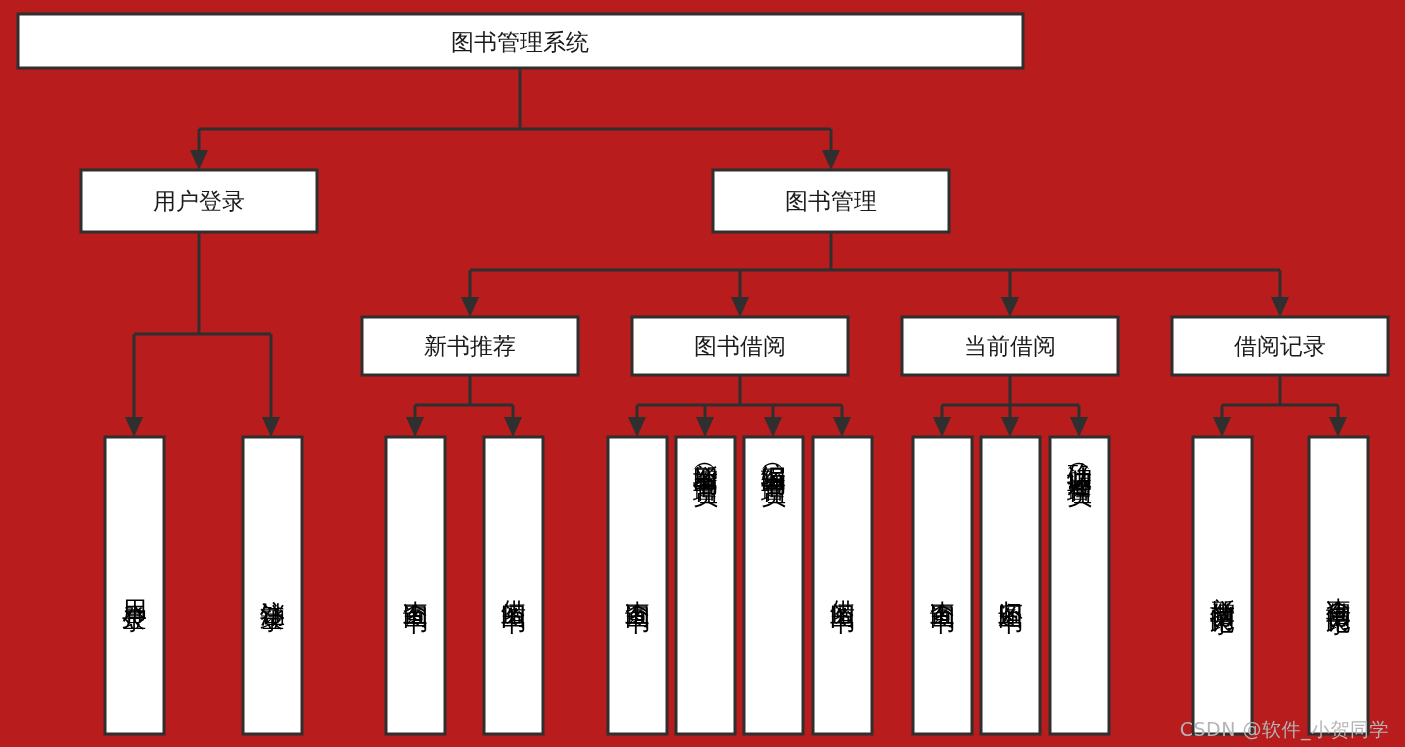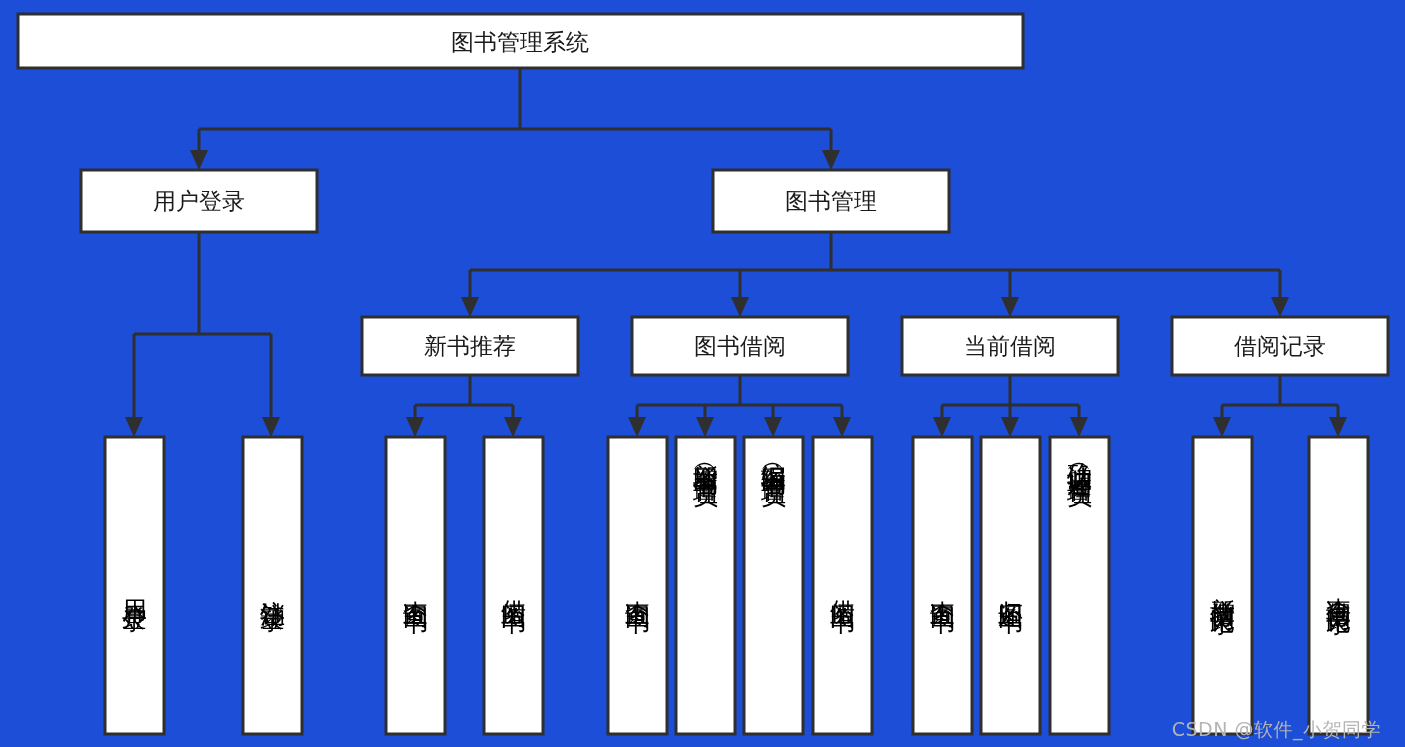--- a/index.html
+++ b/index.html
@@ -10,21 +10,21 @@
   body {
     width: 1405px;
     height: 747px;
     font-family: "DejaVu Sans", "Liberation Sans", sans-serif;
     overflow: hidden;
   }
   #diagram-root {
     position: relative;
     width: 1405px;
     height: 747px;
-    background: #1d4ed8;
+    background: #b91c1c;
   }
   svg#tree-svg {
     position: absolute;
     left: 0;
     top: 0;
     width: 1405px;
     height: 747px;
     display: block;
   }
   .node-box {
@@ -52,21 +52,21 @@
   .node-label-v {
     font-family: "DejaVu Sans", "Liberation Sans", sans-serif;
     font-size: 25px;
     fill: #1a1a1a;
     writing-mode: vertical-rl;
     text-orientation: upright;
     letter-spacing: 3px;
   }
   .watermark {
     position: absolute;
-    right: 24px;
+    right: 16px;
     bottom: 4px;
     font-family: "DejaVu Sans", "Liberation Sans", sans-serif;
     font-size: 19px;
     color: #b4b4b4;
     white-space: nowrap;
     letter-spacing: 0.5px;
   }
 </style>
 </head>
 <body>

